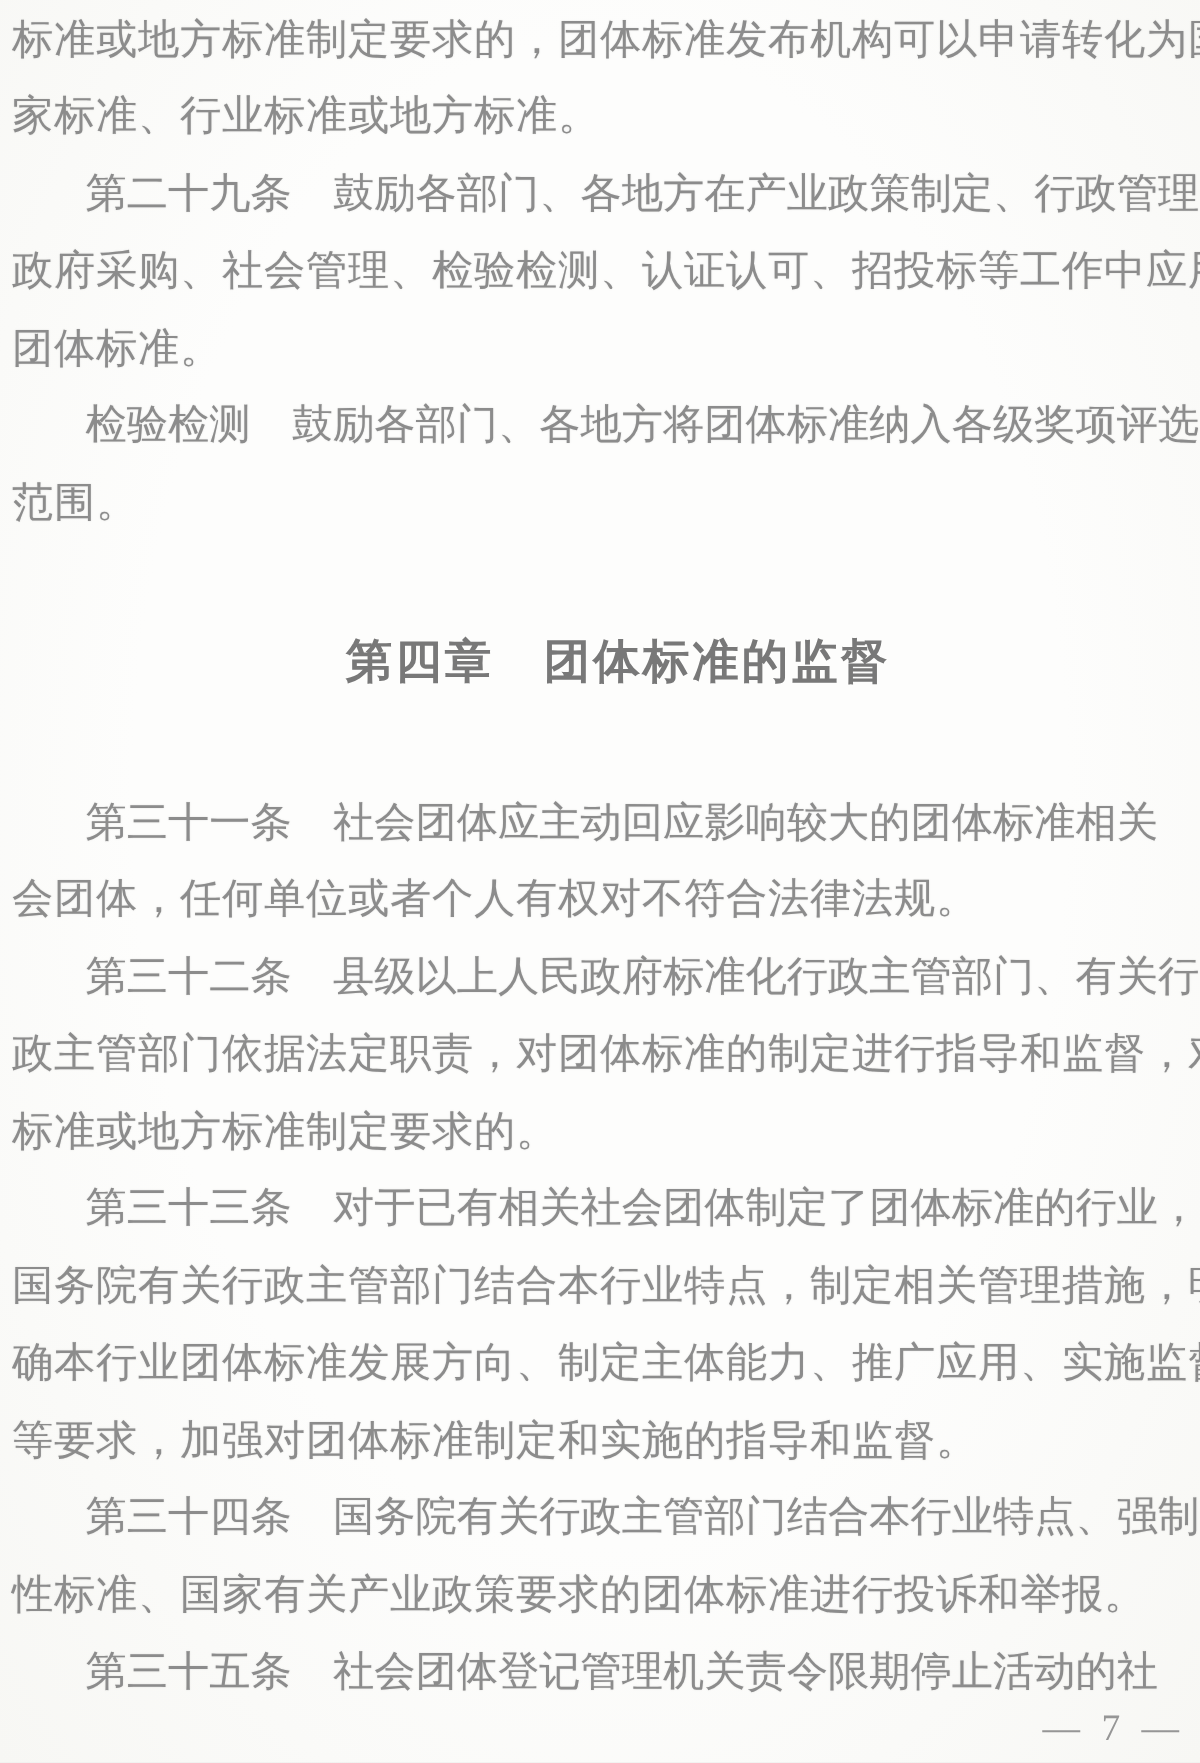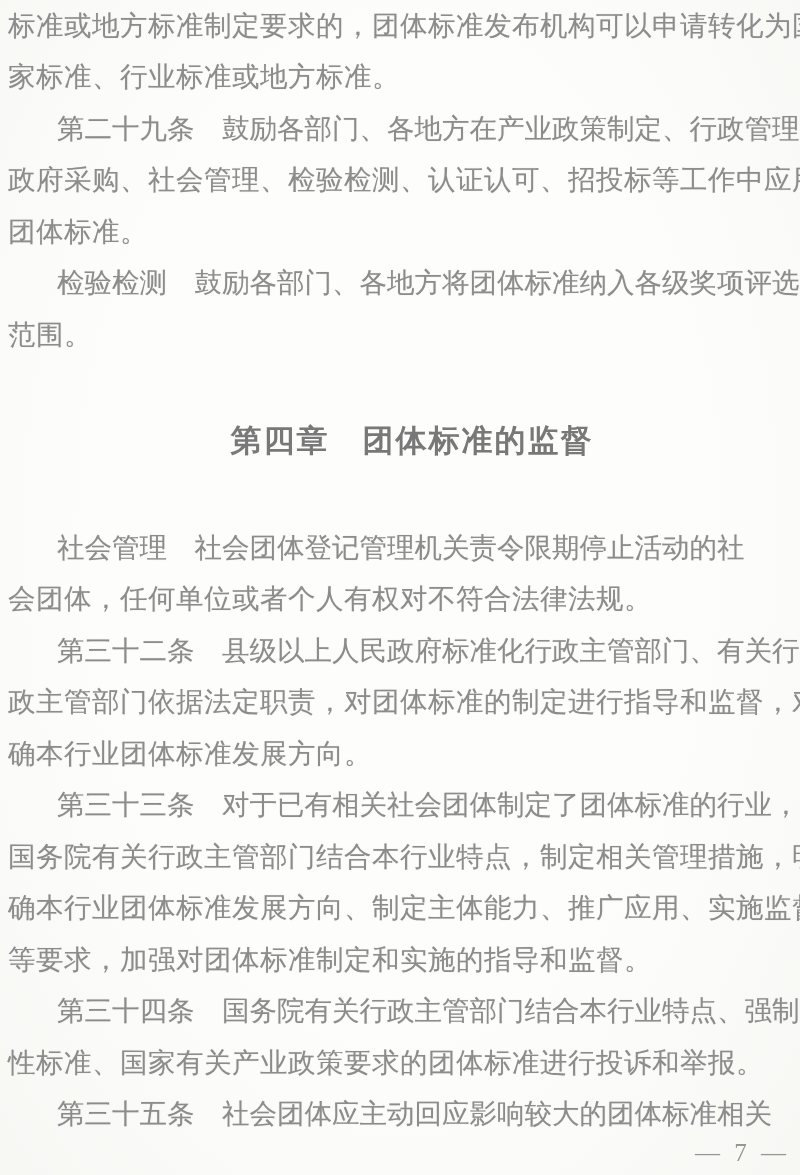--- a/index.html
+++ b/index.html
@@ -78,31 +78,31 @@
     <div class="line">标准或地方标准制定要求的，团体标准发布机构可以申请转化为国</div>
     <div class="line">家标准、行业标准或地方标准。</div>
     <div class="line indent">第二十九条　鼓励各部门、各地方在产业政策制定、行政管理、</div>
     <div class="line">政府采购、社会管理、检验检测、认证认可、招投标等工作中应用</div>
     <div class="line">团体标准。</div>
     <div class="line indent">检验检测　鼓励各部门、各地方将团体标准纳入各级奖项评选</div>
     <div class="line">范围。</div>
 
     <div class="chapter-heading">第四章　团体标准的监督</div>
 
-    <div class="line indent">社会管理　社会团体登记管理机关责令限期停止活动的社</div>
+    <div class="line indent">第三十一条　社会团体应主动回应影响较大的团体标准相关</div>
     <div class="line">会团体，任何单位或者个人有权对不符合法律法规。</div>
     <div class="line indent">第三十二条　县级以上人民政府标准化行政主管部门、有关行</div>
     <div class="line">政主管部门依据法定职责，对团体标准的制定进行指导和监督，对</div>
-    <div class="line">确本行业团体标准发展方向。</div>
+    <div class="line">标准或地方标准制定要求的。</div>
     <div class="line indent">第三十三条　对于已有相关社会团体制定了团体标准的行业，</div>
     <div class="line">国务院有关行政主管部门结合本行业特点，制定相关管理措施，明</div>
     <div class="line">确本行业团体标准发展方向、制定主体能力、推广应用、实施监督</div>
     <div class="line">等要求，加强对团体标准制定和实施的指导和监督。</div>
     <div class="line indent">第三十四条　国务院有关行政主管部门结合本行业特点、强制</div>
     <div class="line">性标准、国家有关产业政策要求的团体标准进行投诉和举报。</div>
-    <div class="line indent">第三十五条　社会团体应主动回应影响较大的团体标准相关</div>
+    <div class="line indent">第三十五条　社会团体登记管理机关责令限期停止活动的社</div>
 
   </div>
 
   <div class="footer">
     <span class="page-number">— 7 —</span>
   </div>
 </div>
 
 </body></html>

